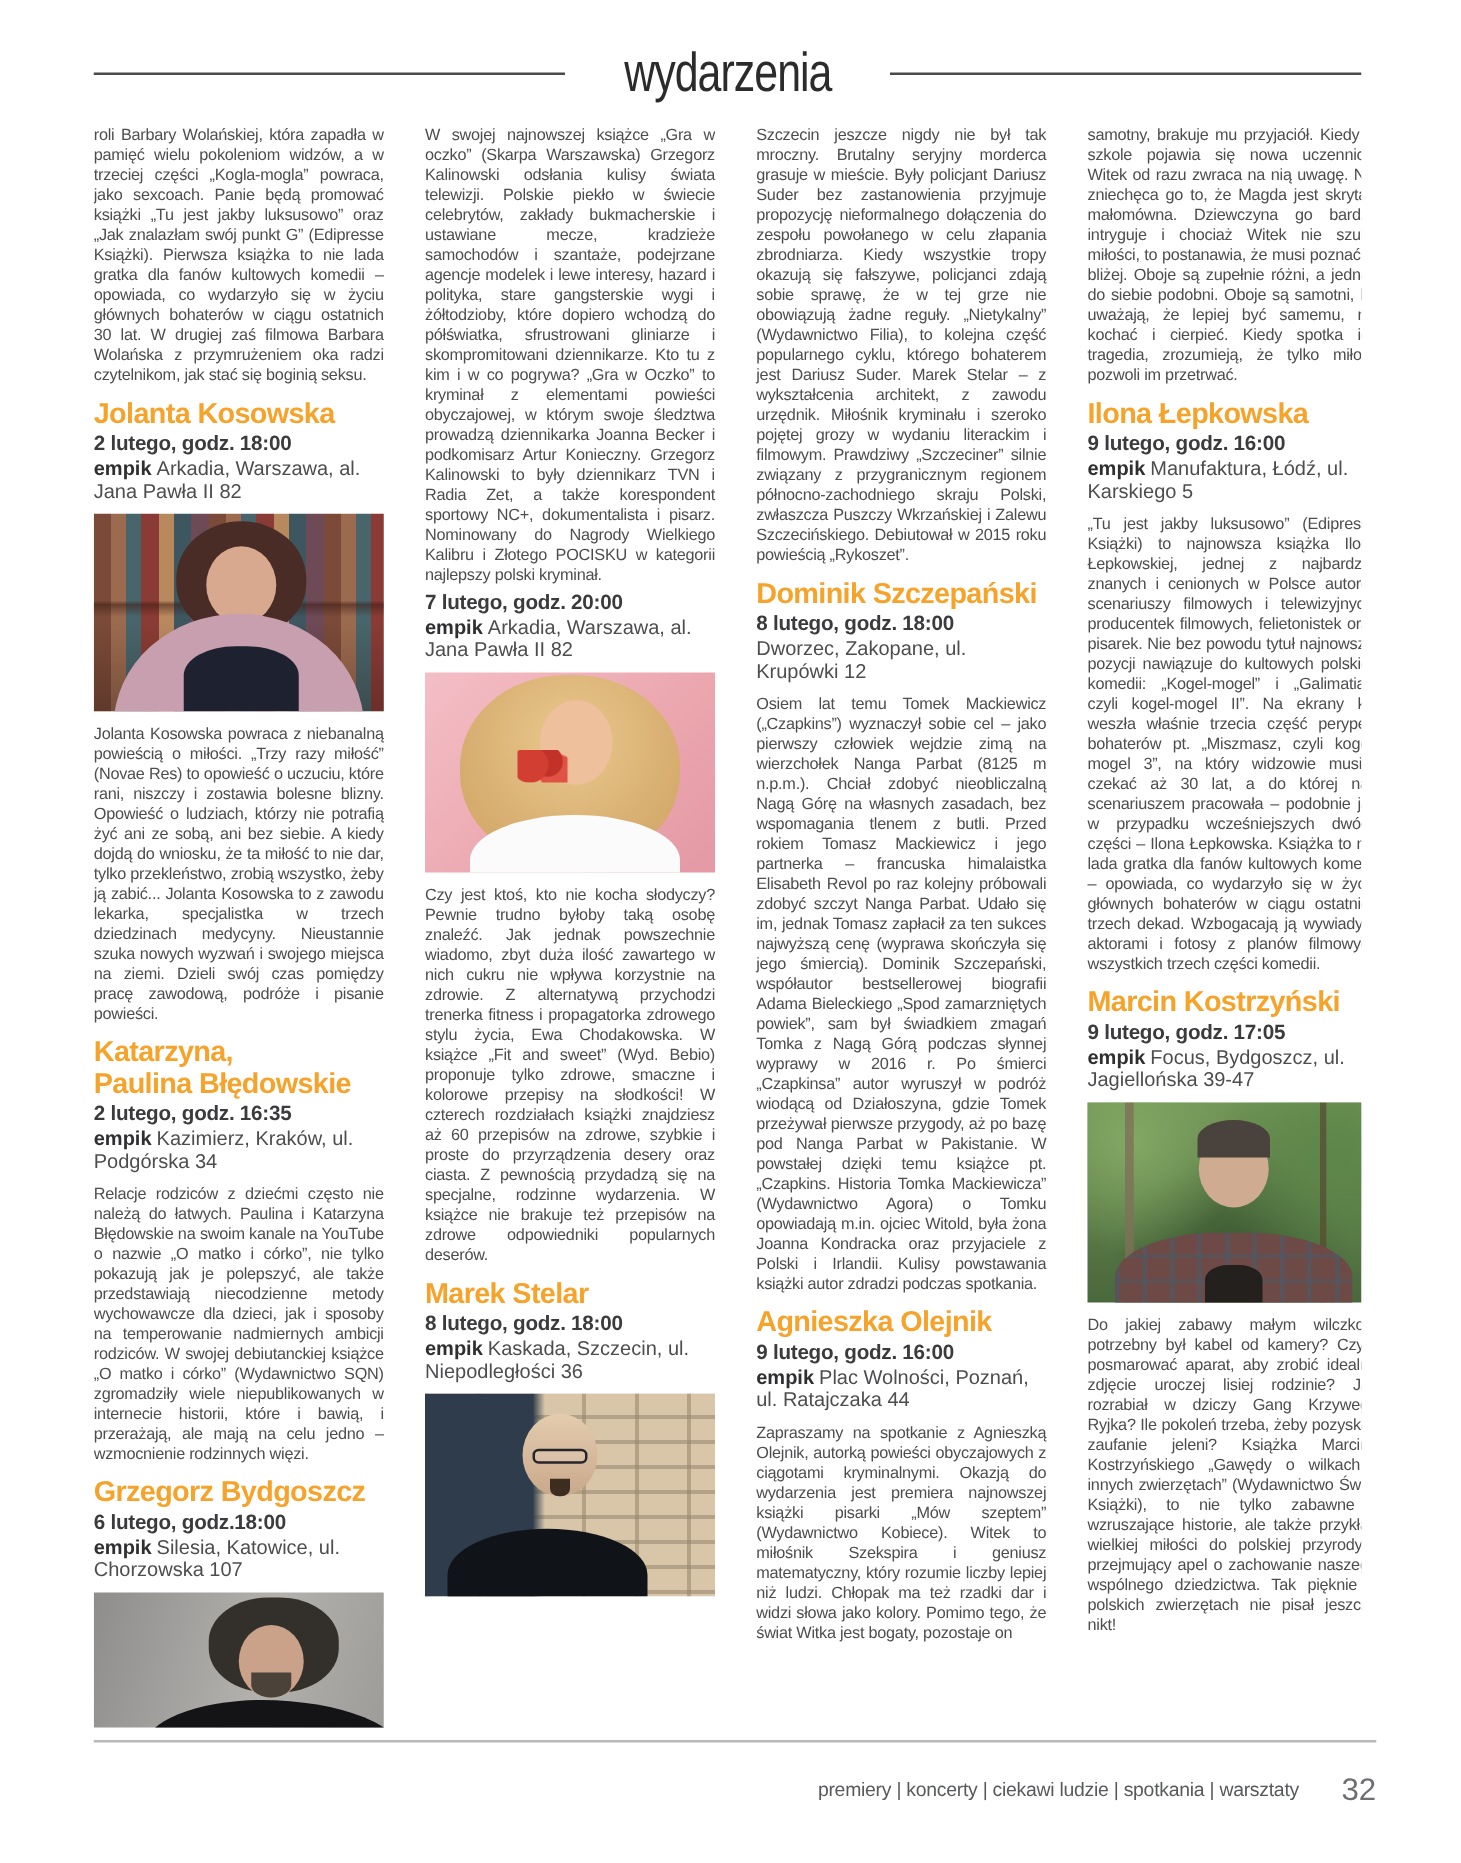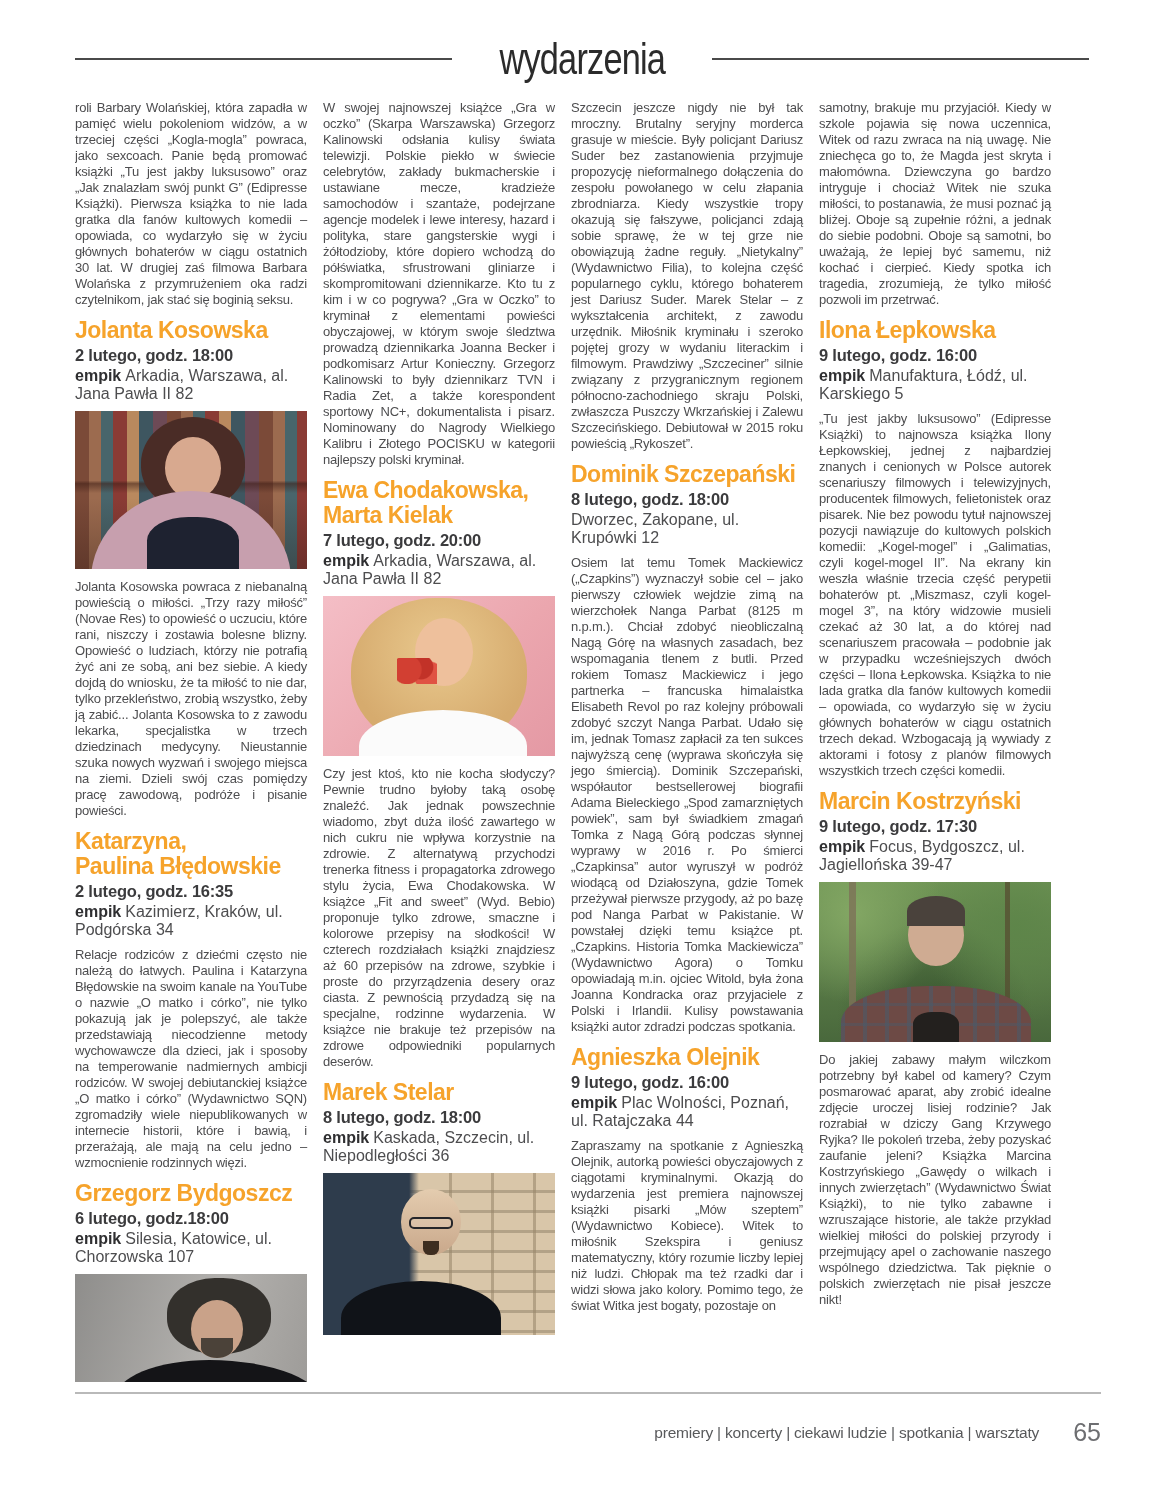--- a/index.html
+++ b/index.html
@@ -17,21 +17,21 @@
   .mast-line { flex:1; height:2px; background:#4a4a4a; }
   .mast-title {
     display:inline-block; font-size:44px; font-weight:400; color:#2b2b2b;
     letter-spacing:-1px; transform:scaleX(0.78); transform-origin:center;
     white-space:nowrap;
   }
 
   
   .columns {
     position:absolute; top:100px; left:75px; right:62px; height:1282px;
-    display:flex; gap:16px; overflow:hidden;
+    display:flex; gap:33px; overflow:hidden;
   }
   .col { flex:0 0 232px; width:232px; }
 
   .body-text {
     font-size:13px; line-height:16px; letter-spacing:-0.2px;
     color:#4d4d4f; text-align:justify; margin:0 0 5px 0;
   }
   .event-name {
     color:#F6A32B; font-size:23px; line-height:25px; font-weight:700;
     letter-spacing:-0.5px; margin:10px 0 3px 0; white-space:pre-line;
@@ -158,22 +158,20 @@
       <div class="photo photo-grzegorz">
         <div class="ph g-hair"></div>
         <div class="ph g-face"></div>
         <div class="ph g-beard"></div>
         <div class="ph g-jacket"></div>
       </div>
     </div>
 
     <div class="col">
       <p class="body-text">W swojej najnowszej książce „Gra w oczko” (Skarpa Warszawska) Grzegorz Kalinowski odsłania kulisy świata telewizji. Polskie piekło w świecie celebrytów, zakłady bukmacherskie i ustawiane mecze, kradzieże samochodów i szantaże, podejrzane agencje modelek i lewe interesy, hazard i polityka, stare gangsterskie wygi i żółtodzioby, które dopiero wchodzą do półświatka, sfrustrowani gliniarze i skompromitowani dziennikarze. Kto tu z kim i w co pogrywa? „Gra w Oczko” to kryminał z elementami powieści obyczajowej, w którym swoje śledztwa prowadzą dziennikarka Joanna Becker i podkomisarz Artur Konieczny. Grzegorz Kalinowski to były dziennikarz TVN i Radia Zet, a także korespondent sportowy NC+, dokumentalista i pisarz. Nominowany do Nagrody Wielkiego Kalibru i Złotego POCISKU w kategorii najlepszy polski kryminał.</p>
-      <h2 class="event-name">Ewa Chodakowska,
-Marta Kielak</h2>
       <div class="event-date">7 lutego, godz. 20:00</div>
       <div class="event-venue"><b class="store">empik</b><span>Arkadia, Warszawa, al. Jana Pawła II 82</span></div>
       <div class="photo photo-ewa">
         <div class="ph e-hair"></div>
         <div class="ph e-face"></div>
         <div class="ph e-berries"></div>
         <div class="ph e-top"></div>
       </div>
       <p class="body-text">Czy jest ktoś, kto nie kocha słodyczy? Pewnie trudno byłoby taką osobę znaleźć. Jak jednak powszechnie wiadomo, zbyt duża ilość zawartego w nich cukru nie wpływa korzystnie na zdrowie. Z alternatywą przychodzi trenerka fitness i propagatorka zdrowego stylu życia, Ewa Chodakowska. W książce „Fit and sweet” (Wyd. Bebio) proponuje tylko zdrowe, smaczne i kolorowe przepisy na słodkości! W czterech rozdziałach książki znajdziesz aż 60 przepisów na zdrowe, szybkie i proste do przyrządzenia desery oraz ciasta. Z pewnością przydadzą się na specjalne, rodzinne wydarzenia. W książce nie brakuje też przepisów na zdrowe odpowiedniki popularnych deserów.</p>
       <h2 class="event-name">Marek Stelar</h2>
@@ -199,36 +197,36 @@
       <p class="body-text">Zapraszamy na spotkanie z Agnieszką Olejnik, autorką powieści obyczajowych z ciągotami kryminalnymi. Okazją do wydarzenia jest premiera najnowszej książki pisarki „Mów szeptem” (Wydawnictwo Kobiece). Witek to miłośnik Szekspira i geniusz matematyczny, który rozumie liczby lepiej niż ludzi. Chłopak ma też rzadki dar i widzi słowa jako kolory. Pomimo tego, że świat Witka jest bogaty, pozostaje on</p>
     </div>
 
     <div class="col">
       <p class="body-text">samotny, brakuje mu przyjaciół. Kiedy w szkole pojawia się nowa uczennica, Witek od razu zwraca na nią uwagę. Nie zniechęca go to, że Magda jest skryta i małomówna. Dziewczyna go bardzo intryguje i chociaż Witek nie szuka miłości, to postanawia, że musi poznać ją bliżej. Oboje są zupełnie różni, a jednak do siebie podobni. Oboje są samotni, bo uważają, że lepiej być samemu, niż kochać i cierpieć. Kiedy spotka ich tragedia, zrozumieją, że tylko miłość pozwoli im przetrwać.</p>
       <h2 class="event-name">Ilona Łepkowska</h2>
       <div class="event-date">9 lutego, godz. 16:00</div>
       <div class="event-venue"><b class="store">empik</b><span>Manufaktura, Łódź, ul. Karskiego 5</span></div>
       <p class="body-text">„Tu jest jakby luksusowo” (Edipresse Książki) to najnowsza książka Ilony Łepkowskiej, jednej z najbardziej znanych i cenionych w Polsce autorek scenariuszy filmowych i telewizyjnych, producentek filmowych, felietonistek oraz pisarek. Nie bez powodu tytuł najnowszej pozycji nawiązuje do kultowych polskich komedii: „Kogel-mogel” i „Galimatias, czyli kogel-mogel II”. Na ekrany kin weszła właśnie trzecia część perypetii bohaterów pt. „Miszmasz, czyli kogel-mogel 3”, na który widzowie musieli czekać aż 30 lat, a do której nad scenariuszem pracowała – podobnie jak w przypadku wcześniejszych dwóch części – Ilona Łepkowska. Książka to nie lada gratka dla fanów kultowych komedii – opowiada, co wydarzyło się w życiu głównych bohaterów w ciągu ostatnich trzech dekad. Wzbogacają ją wywiady z aktorami i fotosy z planów filmowych wszystkich trzech części komedii.</p>
       <h2 class="event-name">Marcin Kostrzyński</h2>
-      <div class="event-date">9 lutego, godz. 17:30</div>
+      <div class="event-date">9 lutego, godz. 17:05</div>
       <div class="event-venue"><b class="store">empik</b><span>Focus, Bydgoszcz, ul. Jagiellońska 39-47</span></div>
       <div class="photo photo-marcin">
         <div class="ph k-tree1"></div>
         <div class="ph k-tree2"></div>
         <div class="ph k-face"></div>
         <div class="ph k-hair"></div>
         <div class="ph k-shirt"></div>
         <div class="ph k-tee"></div>
       </div>
       <p class="body-text">Do jakiej zabawy małym wilczkom potrzebny był kabel od kamery? Czym posmarować aparat, aby zrobić idealne zdjęcie uroczej lisiej rodzinie? Jak rozrabiał w dziczy Gang Krzywego Ryjka? Ile pokoleń trzeba, żeby pozyskać zaufanie jeleni? Książka Marcina Kostrzyńskiego „Gawędy o wilkach i innych zwierzętach” (Wydawnictwo Świat Książki), to nie tylko zabawne i wzruszające historie, ale także przykład wielkiej miłości do polskiej przyrody i przejmujący apel o zachowanie naszego wspólnego dziedzictwa. Tak pięknie o polskich zwierzętach nie pisał jeszcze nikt!</p>
     </div>
 
   </div>
 
   <div class="footer">
     <div class="footer-rule"></div>
     <div class="footer-row">
       <span class="footer-cats">premiery | koncerty | ciekawi ludzie | spotkania | warsztaty</span>
-      <span class="page-number">65</span>
+      <span class="page-number">32</span>
     </div>
   </div>
 
 </div>
 
 </body></html>

